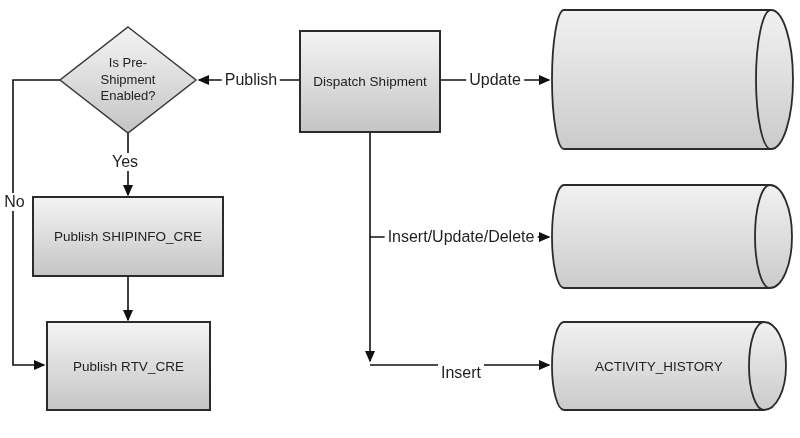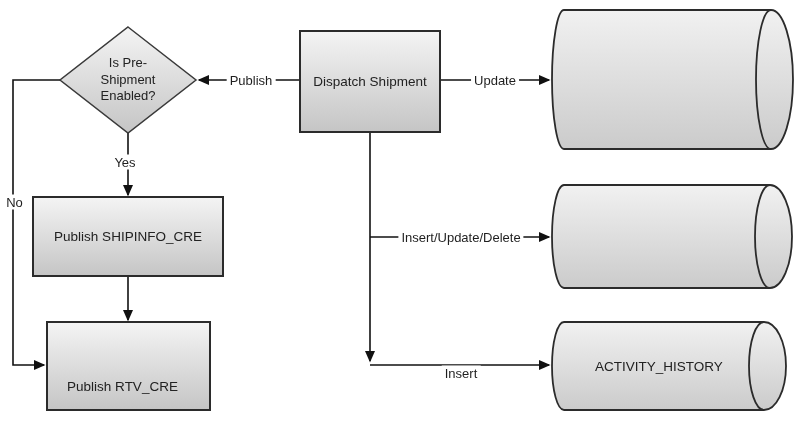--- a/index.html
+++ b/index.html
@@ -9,21 +9,21 @@
   }
   .canvas svg{position:absolute;left:0;top:0;}
   .node-label{
     position:absolute;display:flex;align-items:center;justify-content:center;
     text-align:center;color:#222;font-size:13.5px;line-height:17px;
     pointer-events:none;
   }
   .node-label.stack{flex-direction:column;line-height:19px;}
   .edge-label{
     position:absolute;transform:translate(-50%,-50%);
-    background:#ffffff;padding:0 3px;color:#1f1f1f;font-size:13px;
+    background:#ffffff;padding:0 3px;color:#1f1f1f;font-size:16px;
     white-space:nowrap;pointer-events:none;
   }
 </style>
 </head>
 <body>
 
 <div class="canvas">
 
   <svg width="800" height="438" viewBox="0 0 800 438">
     <defs>
@@ -74,21 +74,21 @@
   <div class="node-label stack" style="left:68px;top:53px;width:120px;height:54px;font-size:13px;line-height:16.5px;justify-content:center;">
     <div>Is Pre-</div>
     <div>Shipment</div>
     <div>Enabled?</div>
   </div>
 
   <div class="node-label" style="left:300px;top:31px;width:140px;height:101px;">Dispatch Shipment</div>
 
   <div class="node-label" style="left:33px;top:197px;width:190px;height:79px;border-radius:24px;">Publish SHIPINFO_CRE</div>
 
-  <div class="node-label" style="left:41px;top:322px;width:163px;height:88px;margin-top:20px;">Publish RTV_CRE</div>
+  <div class="node-label" style="left:47px;top:322px;width:163px;height:88px;">Publish RTV_CRE</div>
 
 
 
   <div class="node-label" style="left:556px;top:322px;width:206px;height:88px;font-size:13.5px;">ACTIVITY_HISTORY</div>
 
   <div class="edge-label" style="left:251px;top:80px;">Publish</div>
   <div class="edge-label" style="left:495px;top:80px;">Update</div>
   <div class="edge-label" style="left:125px;top:162px;text-align:center;">Yes</div>
   <div class="edge-label" style="left:13px;top:202px;padding-left:6px;">No</div>
   <div class="edge-label" style="left:461px;top:237px;">Insert/Update/Delete</div>

